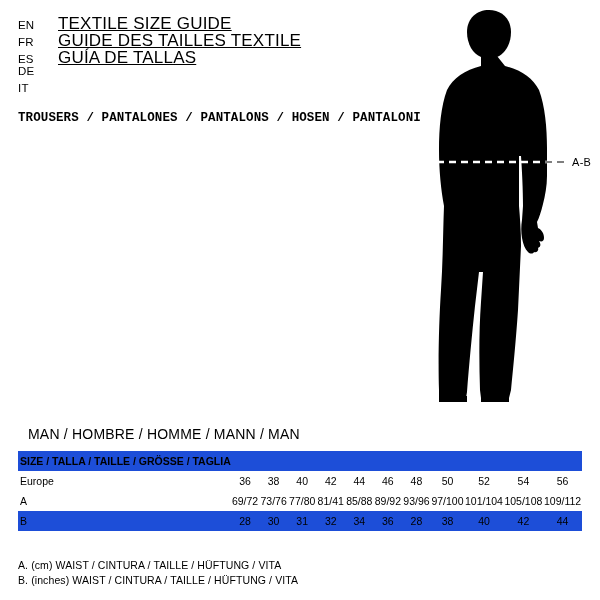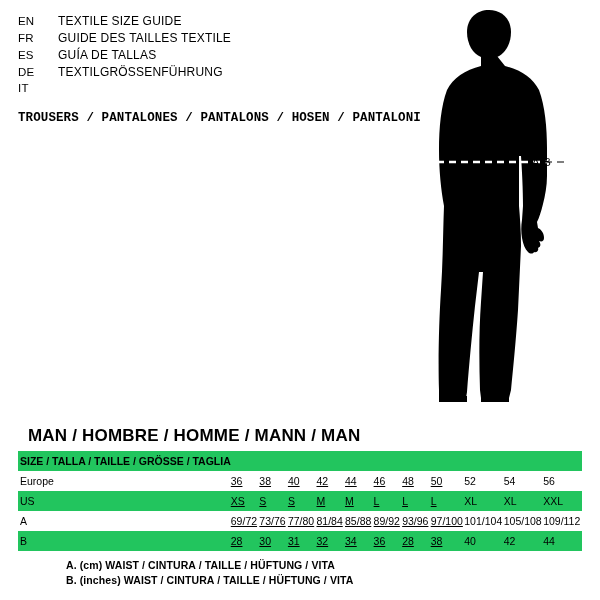--- a/index.html
+++ b/index.html
@@ -32,22 +32,23 @@
     display: flex;
     align-items: baseline;
     height: 17px;
   }
   .lang-code {
     width: 40px;
     font-size: 11.5px;
     letter-spacing: 0.2px;
   }
   .lang-text {
-    font-size: 12px;
+    font-size: 17px;
     letter-spacing: 0.2px;
+    text-decoration: underline;
   }
   .headline {
     position: absolute;
     left: 18px;
     top: 111px;
     font-size: 12.5px;
     font-weight: bold;
     letter-spacing: 0.1px;
     font-family: Liberation Mono, monospace;
   }
@@ -58,81 +59,79 @@
     left: 405px;
     top: 10px;
     width: 185px;
     height: 395px;
   }
   .figure svg {
     display: block;
   }
   .ab-label {
     position: absolute;
-    left: 532px;
+    left: 572px;
     top: 156px;
     font-size: 11px;
     letter-spacing: 0.3px;
   }
 
   
   .man-title {
     position: absolute;
     left: 18px;
     top: 426px;
-    font-size: 17px;
-    font-weight: bold;
+    font-size: 14px;
+    font-weight: normal;
     letter-spacing: 0.2px;
     padding-left: 10px;
   }
   table.size-table {
     position: absolute;
     left: 18px;
     top: 451px;
     width: 564px;
     border-collapse: collapse;
     font-size: 10.5px;
   }
   table.size-table td {
     padding: 2px 0 2px 0;
     height: 16px;
     white-space: nowrap;
   }
   table.size-table tr.shaded {
-    background: #22c55e;
+    background: #1d4ed8;
     margin-top: 36px;
   }
   .cell-label {
     width: 90px;
     padding-left: 2px !important;
     font-weight: normal;
   }
   .cell-head {
     font-weight: bold;
   }
   .val {
     width: 42px;
-    text-align: left;
-    text-decoration: underline;
+    text-align: center;
   }
   .val-wide {
     width: 48px;
-    text-align: left;
+    text-align: center;
   }
 
   
   .footnotes {
     position: absolute;
     left: 18px;
     top: 558px;
     font-size: 10.5px;
-    font-weight: bold;
+    font-weight: normal;
     line-height: 15px;
     letter-spacing: 0.1px;
-    margin-left: 48px;
   }
 </style>
 </head>
 <body>
 
 <div class="page">
 
   <div class="lang-block">
     <div class="lang-row">
       <div class="lang-code">EN</div>
@@ -141,21 +140,20 @@
     <div class="lang-row">
       <div class="lang-code">FR</div>
       <div class="lang-text">GUIDE DES TAILLES TEXTILE</div>
     </div>
     <div class="lang-row">
       <div class="lang-code">ES</div>
       <div class="lang-text">GUÍA DE TALLAS</div>
     </div>
     <div class="lang-row">
       <div class="lang-code">DE</div>
-      <div class="lang-text">TEXTILGRÖSSENFÜHRUNG</div>
     </div>
     <div class="lang-row">
       <div class="lang-code">IT</div>
     </div>
   </div>
 
   <div class="headline">TROUSERS / PANTALONES / PANTALONS / HOSEN / PANTALONI</div>
 
   <div class="figure">
     <svg width="185" height="395" viewBox="0 0 185 395" xmlns="http://www.w3.org/2000/svg">
@@ -245,40 +243,26 @@
         <td class="val">40</td>
         <td class="val">42</td>
         <td class="val">44</td>
         <td class="val">46</td>
         <td class="val">48</td>
         <td class="val">50</td>
         <td class="val-wide">52</td>
         <td class="val-wide">54</td>
         <td class="val-wide">56</td>
       </tr>
-      <tr class="shaded">
-        <td class="cell-label">US</td>
-        <td class="val">XS</td>
-        <td class="val">S</td>
-        <td class="val">S</td>
-        <td class="val">M</td>
-        <td class="val">M</td>
-        <td class="val">L</td>
-        <td class="val">L</td>
-        <td class="val">L</td>
-        <td class="val-wide">XL</td>
-        <td class="val-wide">XL</td>
-        <td class="val-wide">XXL</td>
-      </tr>
       <tr>
         <td class="cell-label">A</td>
         <td class="val">69/72</td>
         <td class="val">73/76</td>
         <td class="val">77/80</td>
-        <td class="val">81/84</td>
+        <td class="val">81/41</td>
         <td class="val">85/88</td>
         <td class="val">89/92</td>
         <td class="val">93/96</td>
         <td class="val">97/100</td>
         <td class="val-wide">101/104</td>
         <td class="val-wide">105/108</td>
         <td class="val-wide">109/112</td>
       </tr>
       <tr class="shaded">
         <td class="cell-label">B</td>

